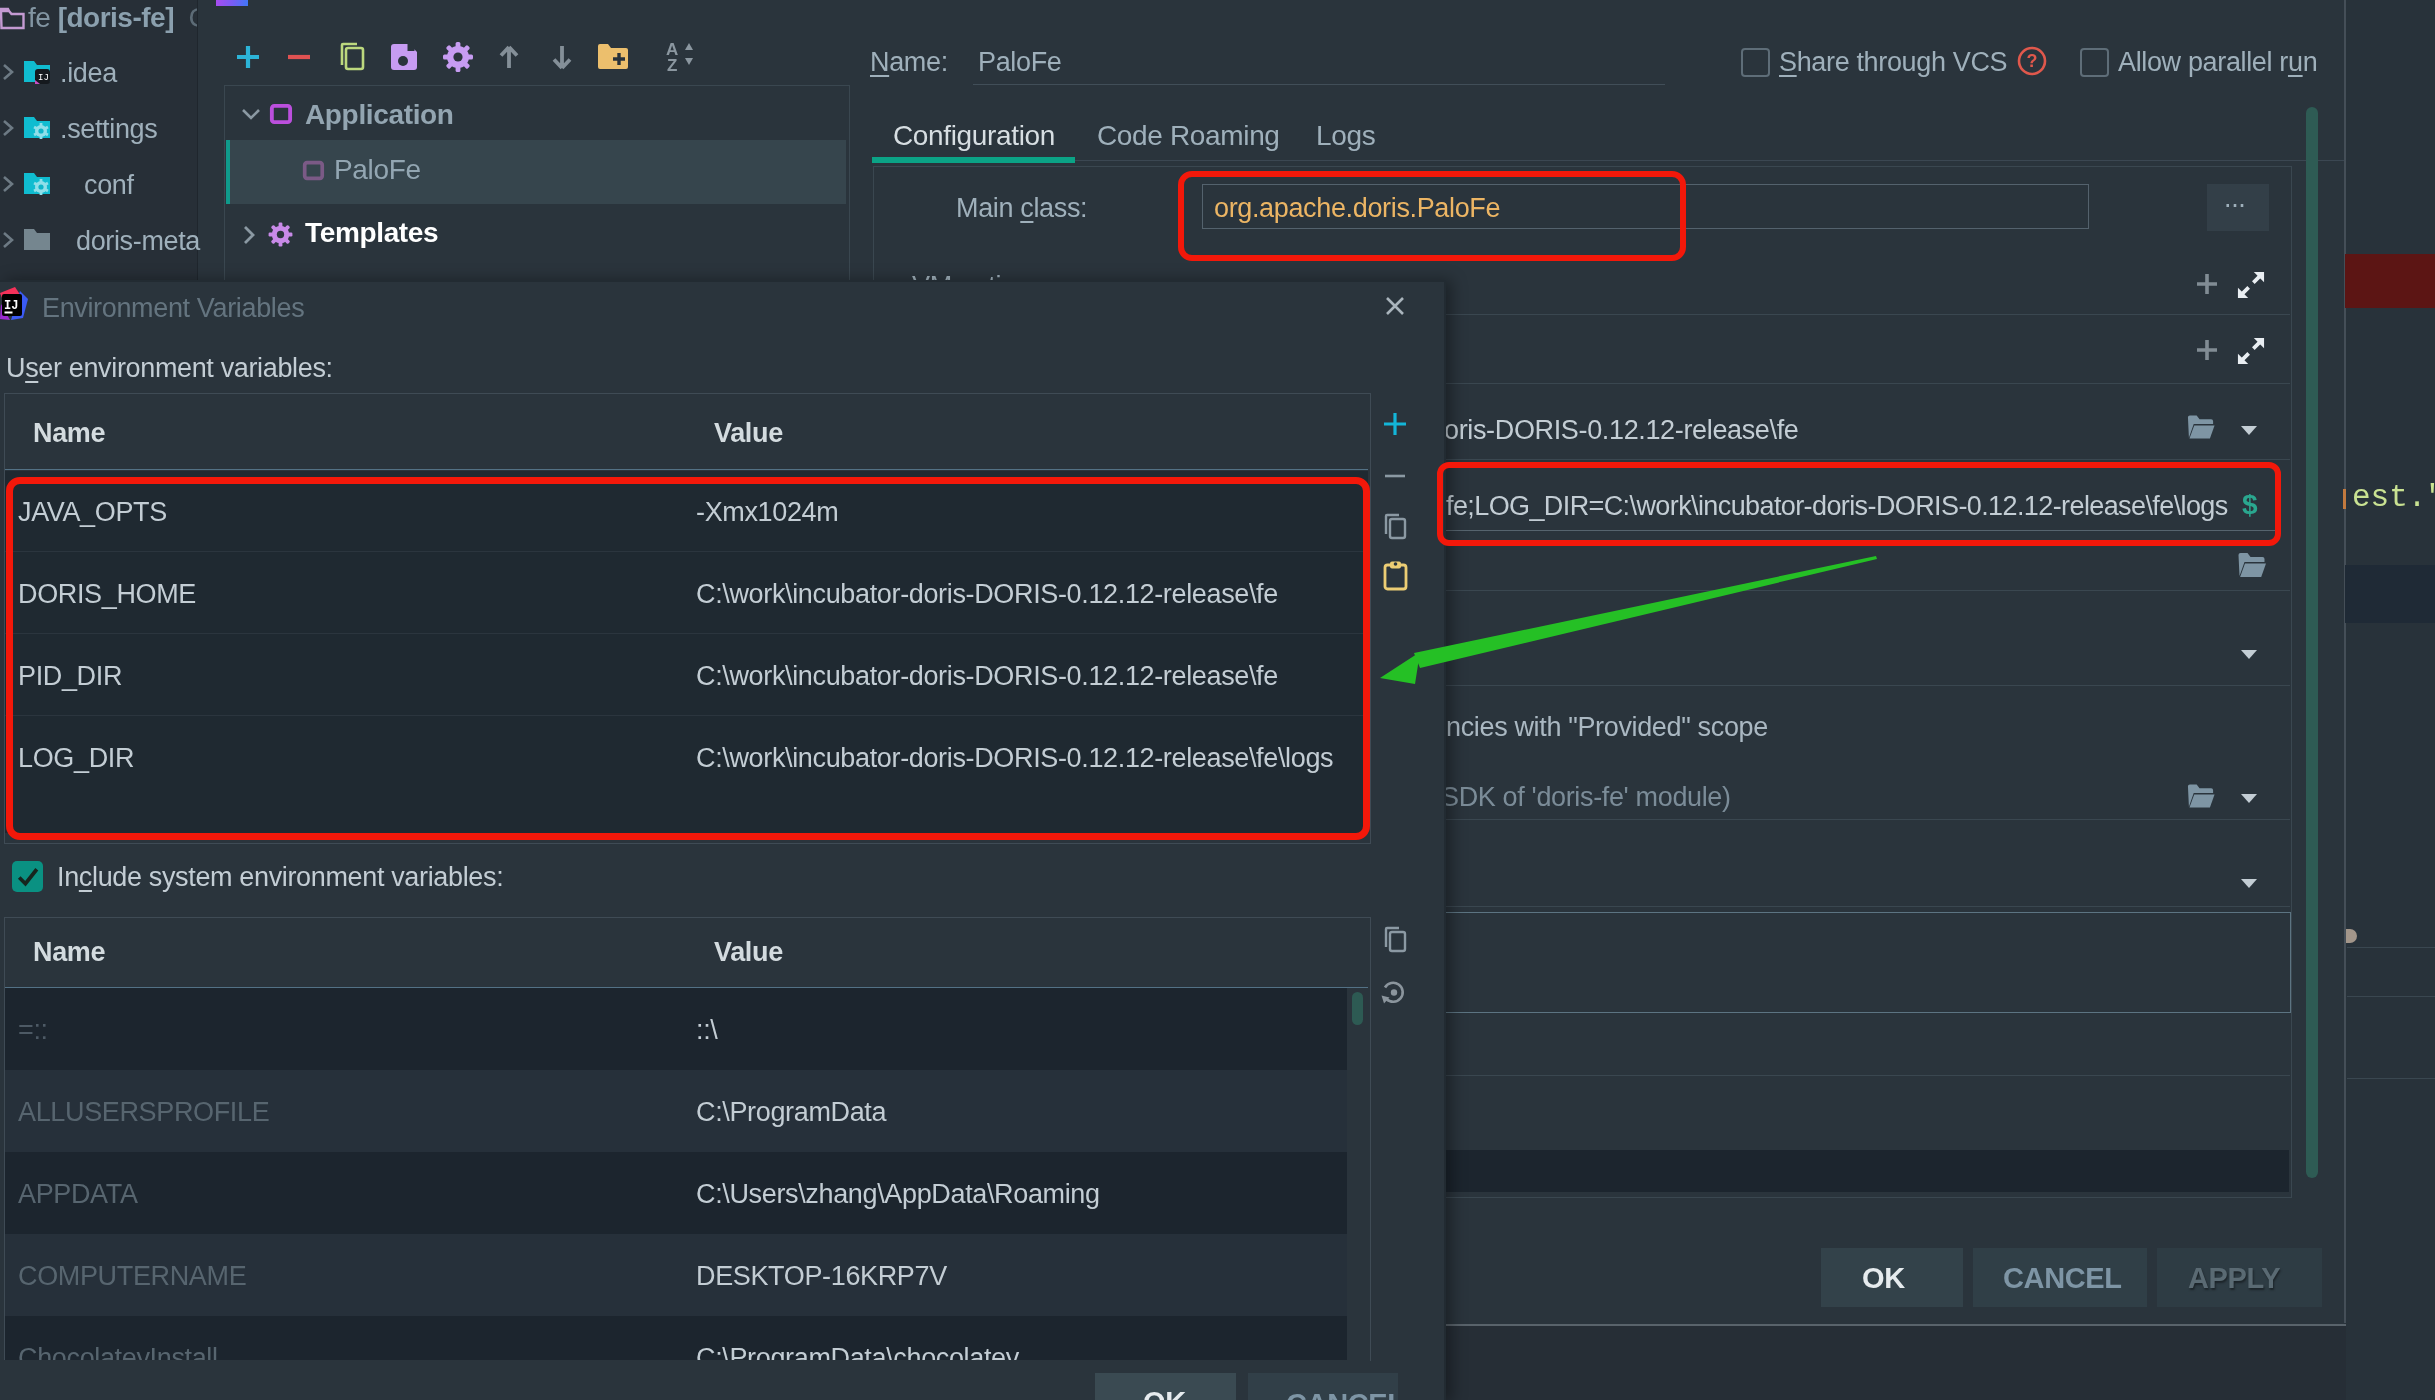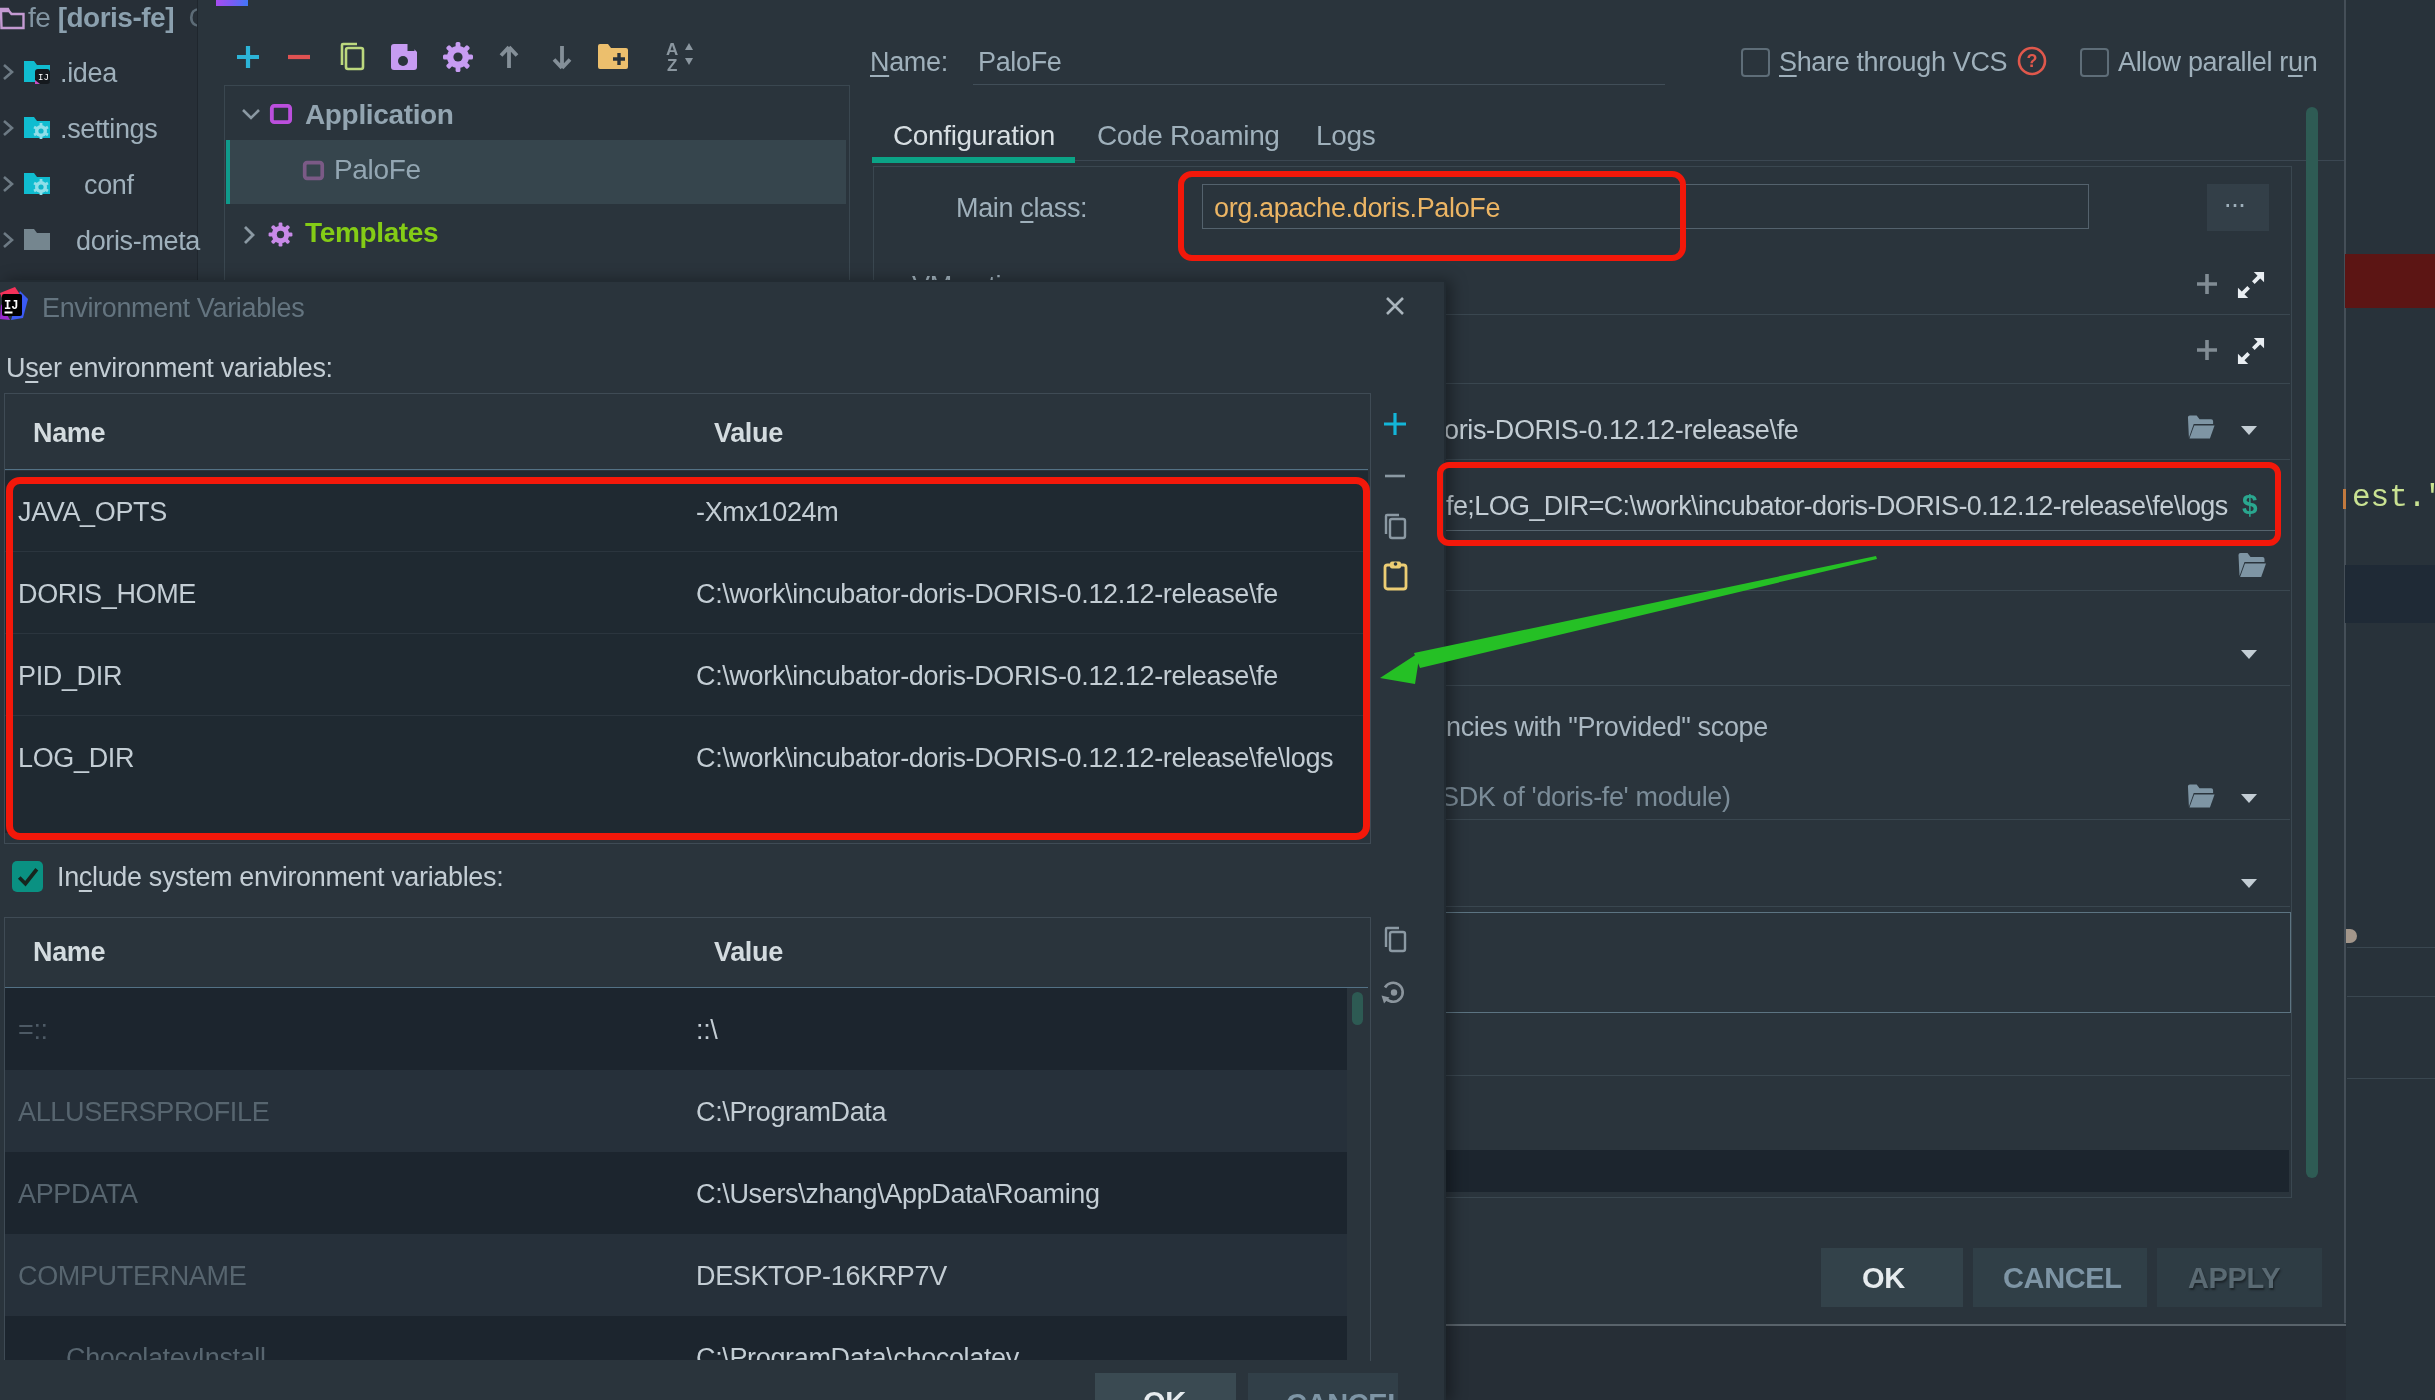--- a/index.html
+++ b/index.html
@@ -170,21 +170,21 @@
         <rect x="14.6" y="26" width="4.8" height="6" rx="1.5"></rect>
   <rect x="14.6" y="2" width="4.8" height="6" rx="1.5" transform="rotate(45 17 17)"></rect>
         <rect x="14.6" y="26" width="4.8" height="6" rx="1.5" transform="rotate(45 17 17)"></rect>
   <rect x="14.6" y="2" width="4.8" height="6" rx="1.5" transform="rotate(90 17 17)"></rect>
         <rect x="14.6" y="26" width="4.8" height="6" rx="1.5" transform="rotate(90 17 17)"></rect>
   <rect x="14.6" y="2" width="4.8" height="6" rx="1.5" transform="rotate(135 17 17)"></rect>
         <rect x="14.6" y="26" width="4.8" height="6" rx="1.5" transform="rotate(135 17 17)"></rect>
       </g>
   <circle cx="17" cy="17" r="4.6" fill="#2a343c"></circle>
 </svg>
-<div class="t b" style="left:305px;top:217px;font-size:28px;color:#84cc16;">Templates</div>
+<div class="t b" style="left:305px;top:217px;font-size:28px;color:#ffffff;">Templates</div>
 
 <div class="t dim" style="left:870px;top:46px;"><u>N</u>ame:</div>
 <div class="t dim" style="left:978px;top:46px;">PaloFe</div>
 <div class="hl" style="left:973px;top:84px;width:692px;background:#414e58;"></div>
 <div class="ab" style="left:1741px;top:48px;width:25px;height:25px;border:2px solid #5e6d78;border-radius:4px;"></div>
 <div class="t dim" style="left:1779px;top:46px;"><u>S</u>hare through VCS</div>
 <svg class="ab" style="left:2016px;top:45px" width="32" height="32" viewBox="0 0 32 32">
       <circle cx="16" cy="16" r="13" fill="none" stroke="#e0584c" stroke-width="2.6"></circle>
       <text x="10.5" y="22" font-size="18" font-weight="bold" fill="#e0584c" font-family="Liberation Sans,sans-serif">?</text>
     </svg>
@@ -346,21 +346,21 @@
 <div class="ab" style="left:5px;top:1234px;width:1342px;height:82px;background:#26303a;"></div>
 <div class="ab" style="left:5px;top:1316px;width:1342px;height:44px;background:#1c252e;"></div>
 <div class="t" style="left:18px;top:1014px;color:#4d5a65;">=::</div>
 <div class="t" style="left:696px;top:1014px;">::\</div>
 <div class="t" style="left:18px;top:1096px;color:#57656f;">ALLUSERSPROFILE</div>
 <div class="t" style="left:696px;top:1096px;">C:\ProgramData</div>
 <div class="t" style="left:18px;top:1178px;color:#57656f;">APPDATA</div>
 <div class="t" style="left:696px;top:1178px;">C:\Users\zhang\AppData\Roaming</div>
 <div class="t" style="left:18px;top:1260px;color:#57656f;">COMPUTERNAME</div>
 <div class="t" style="left:696px;top:1260px;">DESKTOP-16KRP7V</div>
-<div class="t" style="left:18px;top:1342px;color:#57656f;margin-left:48px;">ChocolateyInstall</div>
+<div class="t" style="left:18px;top:1342px;color:#57656f;">ChocolateyInstall</div>
 <div class="t" style="left:696px;top:1342px;">C:\ProgramData\chocolatey</div>
 <div class="ab" style="left:1352px;top:992px;width:11px;height:33px;background:#2d5a53;border-radius:6px;"></div>
 
 <svg class="ab" style="left:1381px;top:925px" width="28" height="30" viewBox="0 0 28 30">
       <rect x="9" y="7" width="15" height="19" rx="2" fill="none" stroke="#8b99a3" stroke-width="2.4"></rect>
       <path d="M5 22 V4 a1 1 0 0 1 1-1 h12" fill="none" stroke="#8b99a3" stroke-width="2.4"></path>
     </svg>
 <svg class="ab" style="left:1379px;top:978px" width="28" height="28" viewBox="0 0 28 28">
       <path d="M7.5 21 A9.5 9.5 0 1 0 6 9.5" fill="none" stroke="#8b959d" stroke-width="2.6"></path>
       <polygon points="2.5,17.5 10.5,19.5 5,25.5" fill="#8b959d"></polygon>

